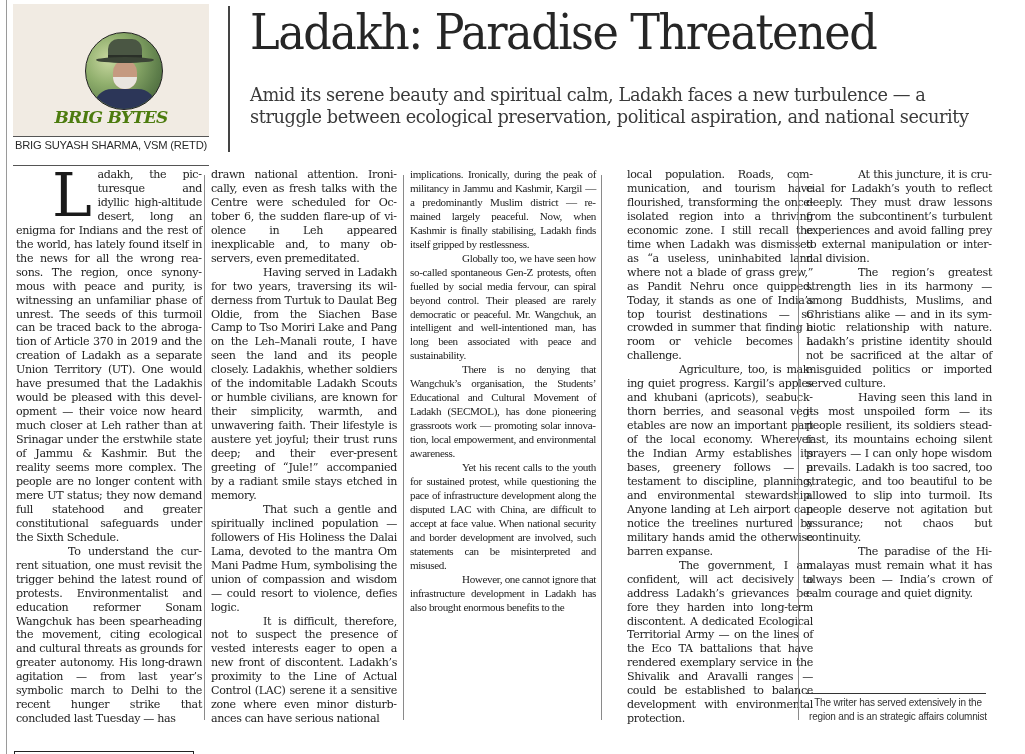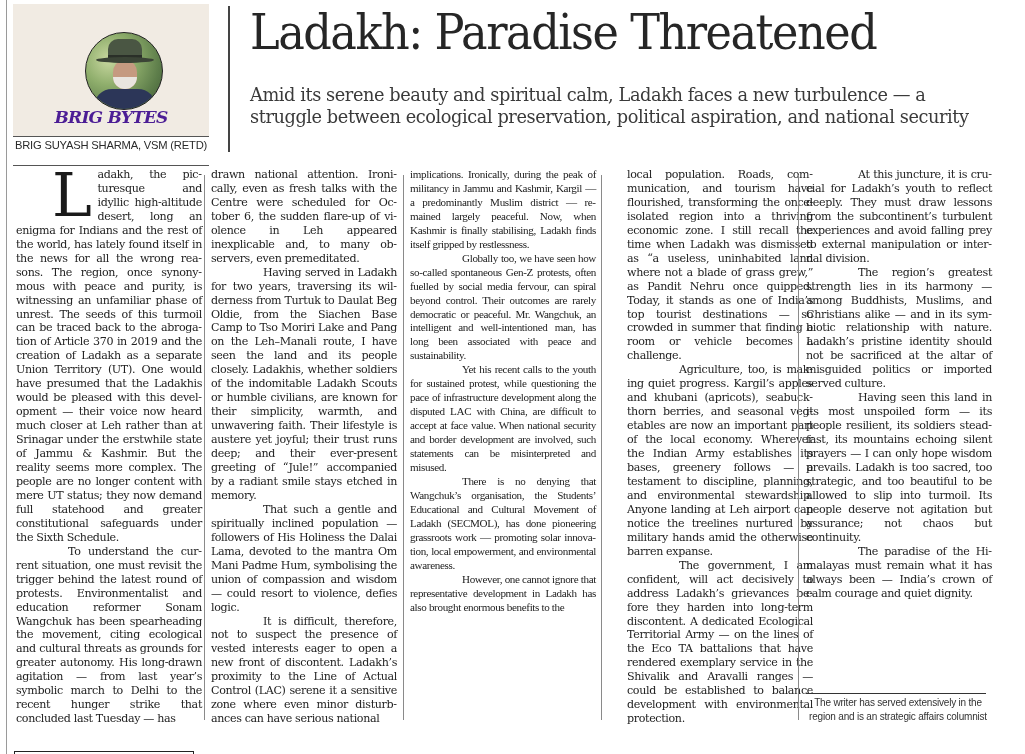--- a/index.html
+++ b/index.html
@@ -19,21 +19,21 @@
     .avatar .hat-brim { position:absolute; left:10px; top:24px; width:58px; height:6px; background:#3b4436; border-radius: 50%; }
     .avatar .hat-crown { position:absolute; left:22px; top:6px; width:34px; height:22px; background:#4a5643; border-radius: 10px 10px 2px 2px; }
     .avatar .hat-band { position:absolute; left:22px; top:22px; width:34px; height:4px; background:#2a2f28; }
     .avatar .face { position:absolute; left:27px; top:28px; width:24px; height:28px; background:#c59a80; border-radius: 40% 40% 45% 45%; }
     .avatar .beard { position:absolute; left:27px; top:44px; width:24px; height:12px; background:#e9e5df; border-radius: 0 0 12px 12px; }
     .avatar .shirt { position:absolute; left:8px; top:56px; width:62px; height:30px; background:#2c3658; border-radius: 18px 18px 0 0; }
 
     .brand-name {
       position: absolute; left: 0; top: 103px; width: 196px; text-align: center;
       font-family: "DejaVu Serif", serif; font-weight: bold; font-style: italic;
-      font-size: 17px; letter-spacing: -0.8px; color: #4c1d95;
+      font-size: 17px; letter-spacing: -0.8px; color: #4d7c0f;
     }
     .byline {
       position: absolute; left: 13px; top: 136px; width: 196px; height: 30px;
       border-top: 1px solid #555; border-bottom: 1px solid #555;
       font-family: "Liberation Sans", sans-serif; font-size: 11.2px; color: #2a2a2a;
       text-align: center; line-height: 17px; letter-spacing: -0.2px;
     }
     .left-rule { position:absolute; left: 6px; top: 0; width: 1px; height: 754px; background: #9a9a9a; }
     .head-rule { position:absolute; left: 228px; top: 6px; width: 1.5px; height: 146px; background: #444; }
 
@@ -122,24 +122,24 @@
       <p class="ind">Having served in Ladakh for two years, traversing its wil­derness from Turtuk to Daulat Beg Oldie, from the Siachen Base Camp to Tso Moriri Lake and Pang on the Leh–Manali route, I have seen the land and its people closely. Ladakhis, whether sol­diers of the indomitable Ladakh Scouts or humble civilians, are known for their simplicity, warmth, and unwavering faith. Their lifestyle is austere yet joyful; their trust runs deep; and their ever-present greeting of “Jule!” ac­companied by a radiant smile stays etched in memory.</p>
       <p class="ind">That such a gentle and spiritually inclined population — followers of His Holiness the Dalai Lama, devoted to the mantra Om Mani Padme Hum, symbolising the union of compassion and wis­dom — could resort to violence, defies logic.</p>
       <p class="ind">It is difficult, therefore, not to suspect the presence of vested interests eager to open a new front of discontent. Ladakh’s proximity to the Line of Actual Control (LAC) serene it a sensitive zone where even minor disturb­ances can have serious national</p>
     </div>
 </div>
 <div class="col-rule" id="rule2"></div>
 
 <div class="col" id="col3">
   <div>
       <p>implications. Ironically, during the peak of militancy in Jammu and Kashmir, Kargil — a pre­dominantly Muslim district — re­mained largely peaceful. Now, when Kashmir is finally stabil­ising, Ladakh finds itself gripped by restlessness.</p>
-      <p class="ind">Globally too, we have seen how so-called spontaneous Gen-Z protests, often fuelled by social media fervour, can spiral beyond control. Their outcomes are rarely democratic or peaceful. Mr. Wangchuk, an intelligent and well-intentioned man, has long been associated with peace and sustainability.</p>
+      <p class="ind">Globally too, we have seen how so-called spontaneous Gen-Z protests, often fuelled by social media fervour, can spiral beyond control. Their pleased are rarely democratic or peaceful. Mr. Wangchuk, an intelligent and well-intentioned man, has long been associated with peace and sustainability.</p>
+      <p class="ind">There is no denying that Wangchuk’s organisation, the Stu­dents’ Educational and Cultural Movement of Ladakh (SECMOL), has done pioneering grassroots work — promoting solar innova­tion, local empowerment, and en­vironmental awareness.</p>
       <p class="ind">Yet his recent calls to the youth for sustained protest, while questioning the pace of infra­structure development along the disputed LAC with China, are dif­ficult to accept at face value. When national security and border development are involved, such statements can be misinter­preted and misused.</p>
-      <p class="ind">There is no denying that Wangchuk’s organisation, the Stu­dents’ Educational and Cultural Movement of Ladakh (SECMOL), has done pioneering grassroots work — promoting solar innova­tion, local empowerment, and en­vironmental awareness.</p>
-      <p class="ind">However, one cannot ig­nore that representative devel­opment in Ladakh has also brought enormous benefits to the</p>
+      <p class="ind">However, one cannot ig­nore that infrastructure devel­opment in Ladakh has also brought enormous benefits to the</p>
     </div>
 </div>
 <div class="col-rule" id="rule3"></div>
 
 <div class="col" id="col4">
   <div>
       <p>local population. Roads, com­munication, and tourism have flourished, transforming the once-isolated region into a thriv­ing economic zone. I still recall the time when Ladakh was dis­missed as “a useless, uninhabited land where not a blade of grass grew,” as Pandit Nehru once quipped. Today, it stands as one of India’s top tourist destinations — so crowded in summer that find­ing a room or vehicle becomes a challenge.</p>
       <p class="ind">Agriculture, too, is mak­ing quiet progress. Kargil’s apples and khubani (apricots), seabuck­thorn berries, and seasonal veg­etables are now an important part of the local economy. Wherever the Indian Army estab­lishes its bases, greenery follows — a testament to discipline, plan­ning, and environmental steward­ship. Anyone landing at Leh airport can notice the treelines nurtured by military hands amid the otherwise barren expanse.</p>
       <p class="ind">The government, I am confident, will act decisively to address Ladakh’s grievances be­fore they harden into long-term discontent. A dedicated Ecolo­gical Territorial Army — on the lines of the Eco TA battalions that have rendered exemplary service in the Shivalik and Aravalli ranges — could be established to balance development with environmental protection.</p>
     </div>

